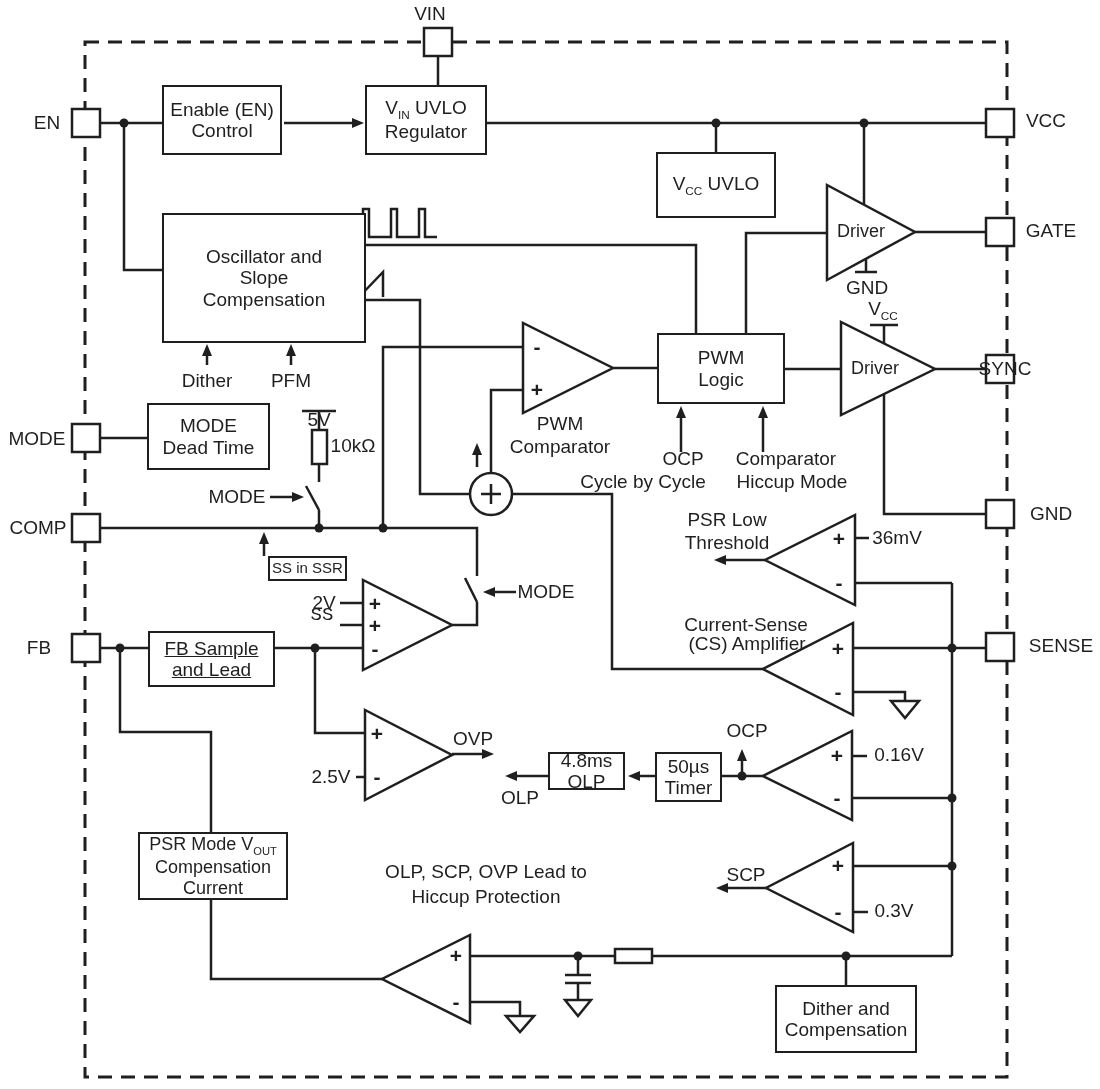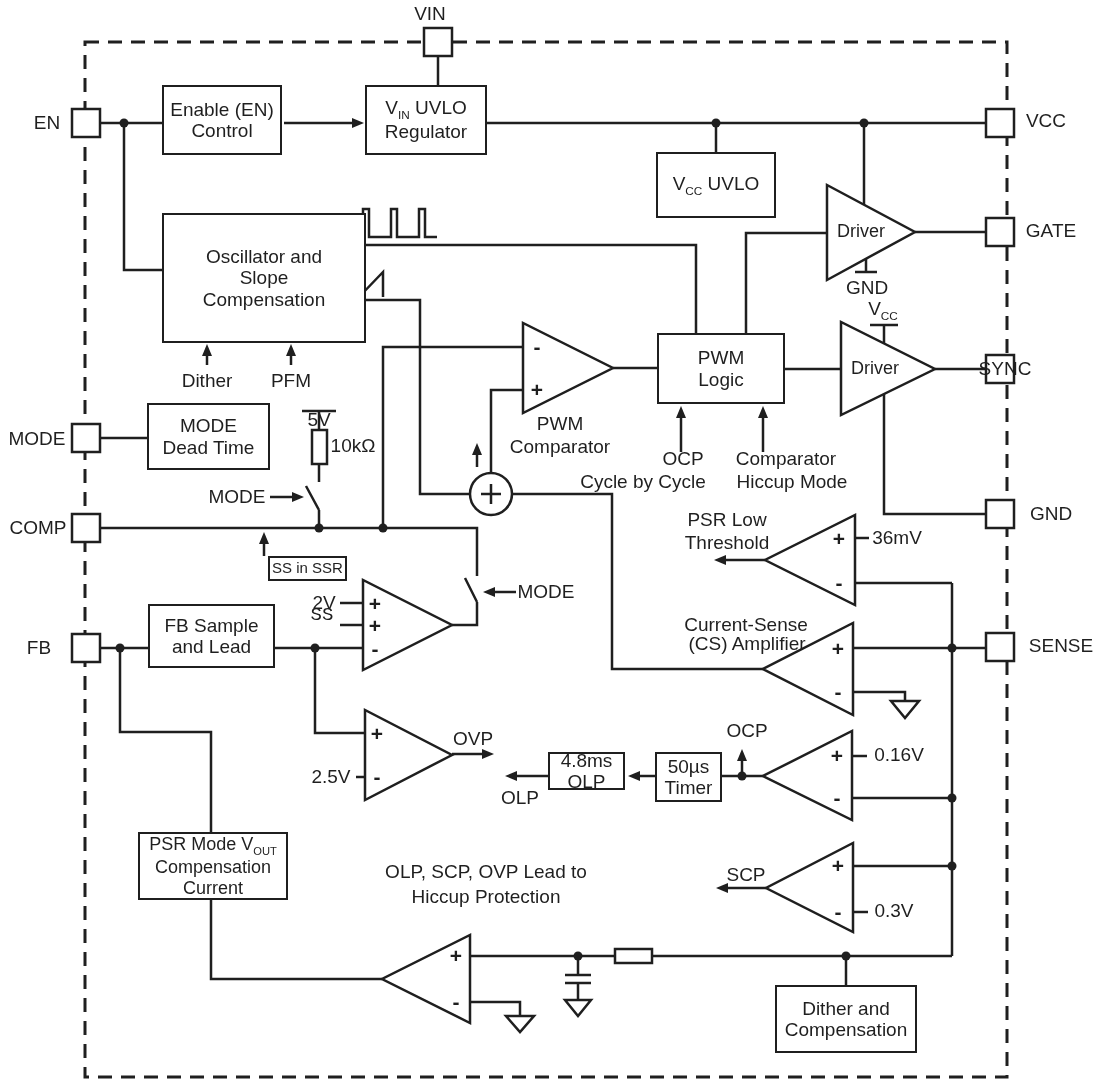--- a/index.html
+++ b/index.html
@@ -195,21 +195,21 @@
   <div class="bl">MODE</div>
   <div class="bl">Dead Time</div>
 </div>
 <div class="box" style="left:657px;top:333px;width:128px;height:71px;">
   <div class="bl">PWM</div>
   <div class="bl">Logic</div>
 </div>
 <div class="box" style="left:224px;top:556px;width:79px;height:25px;font-size:15px;border-width:2px;margin-left:44px;">
   <div class="bl">SS in SSR</div>
 </div>
-<div class="box" style="left:148px;top:604px;width:127px;height:64px;">
+<div class="box" style="left:148px;top:631px;width:127px;height:56px;text-decoration:underline;">
   <div class="bl">FB Sample</div>
   <div class="bl">and Lead</div>
 </div>
 <div class="box" style="left:138px;top:832px;width:150px;height:68px;font-size:18px;">
   <div class="bl"><span>PSR Mode V</span><sub>OUT</sub></div>
   <div class="bl">Compensation</div>
   <div class="bl">Current</div>
 </div>
 <div class="box" style="left:548px;top:752px;width:77px;height:38px;">
   <div class="bl">4.8ms</div>

